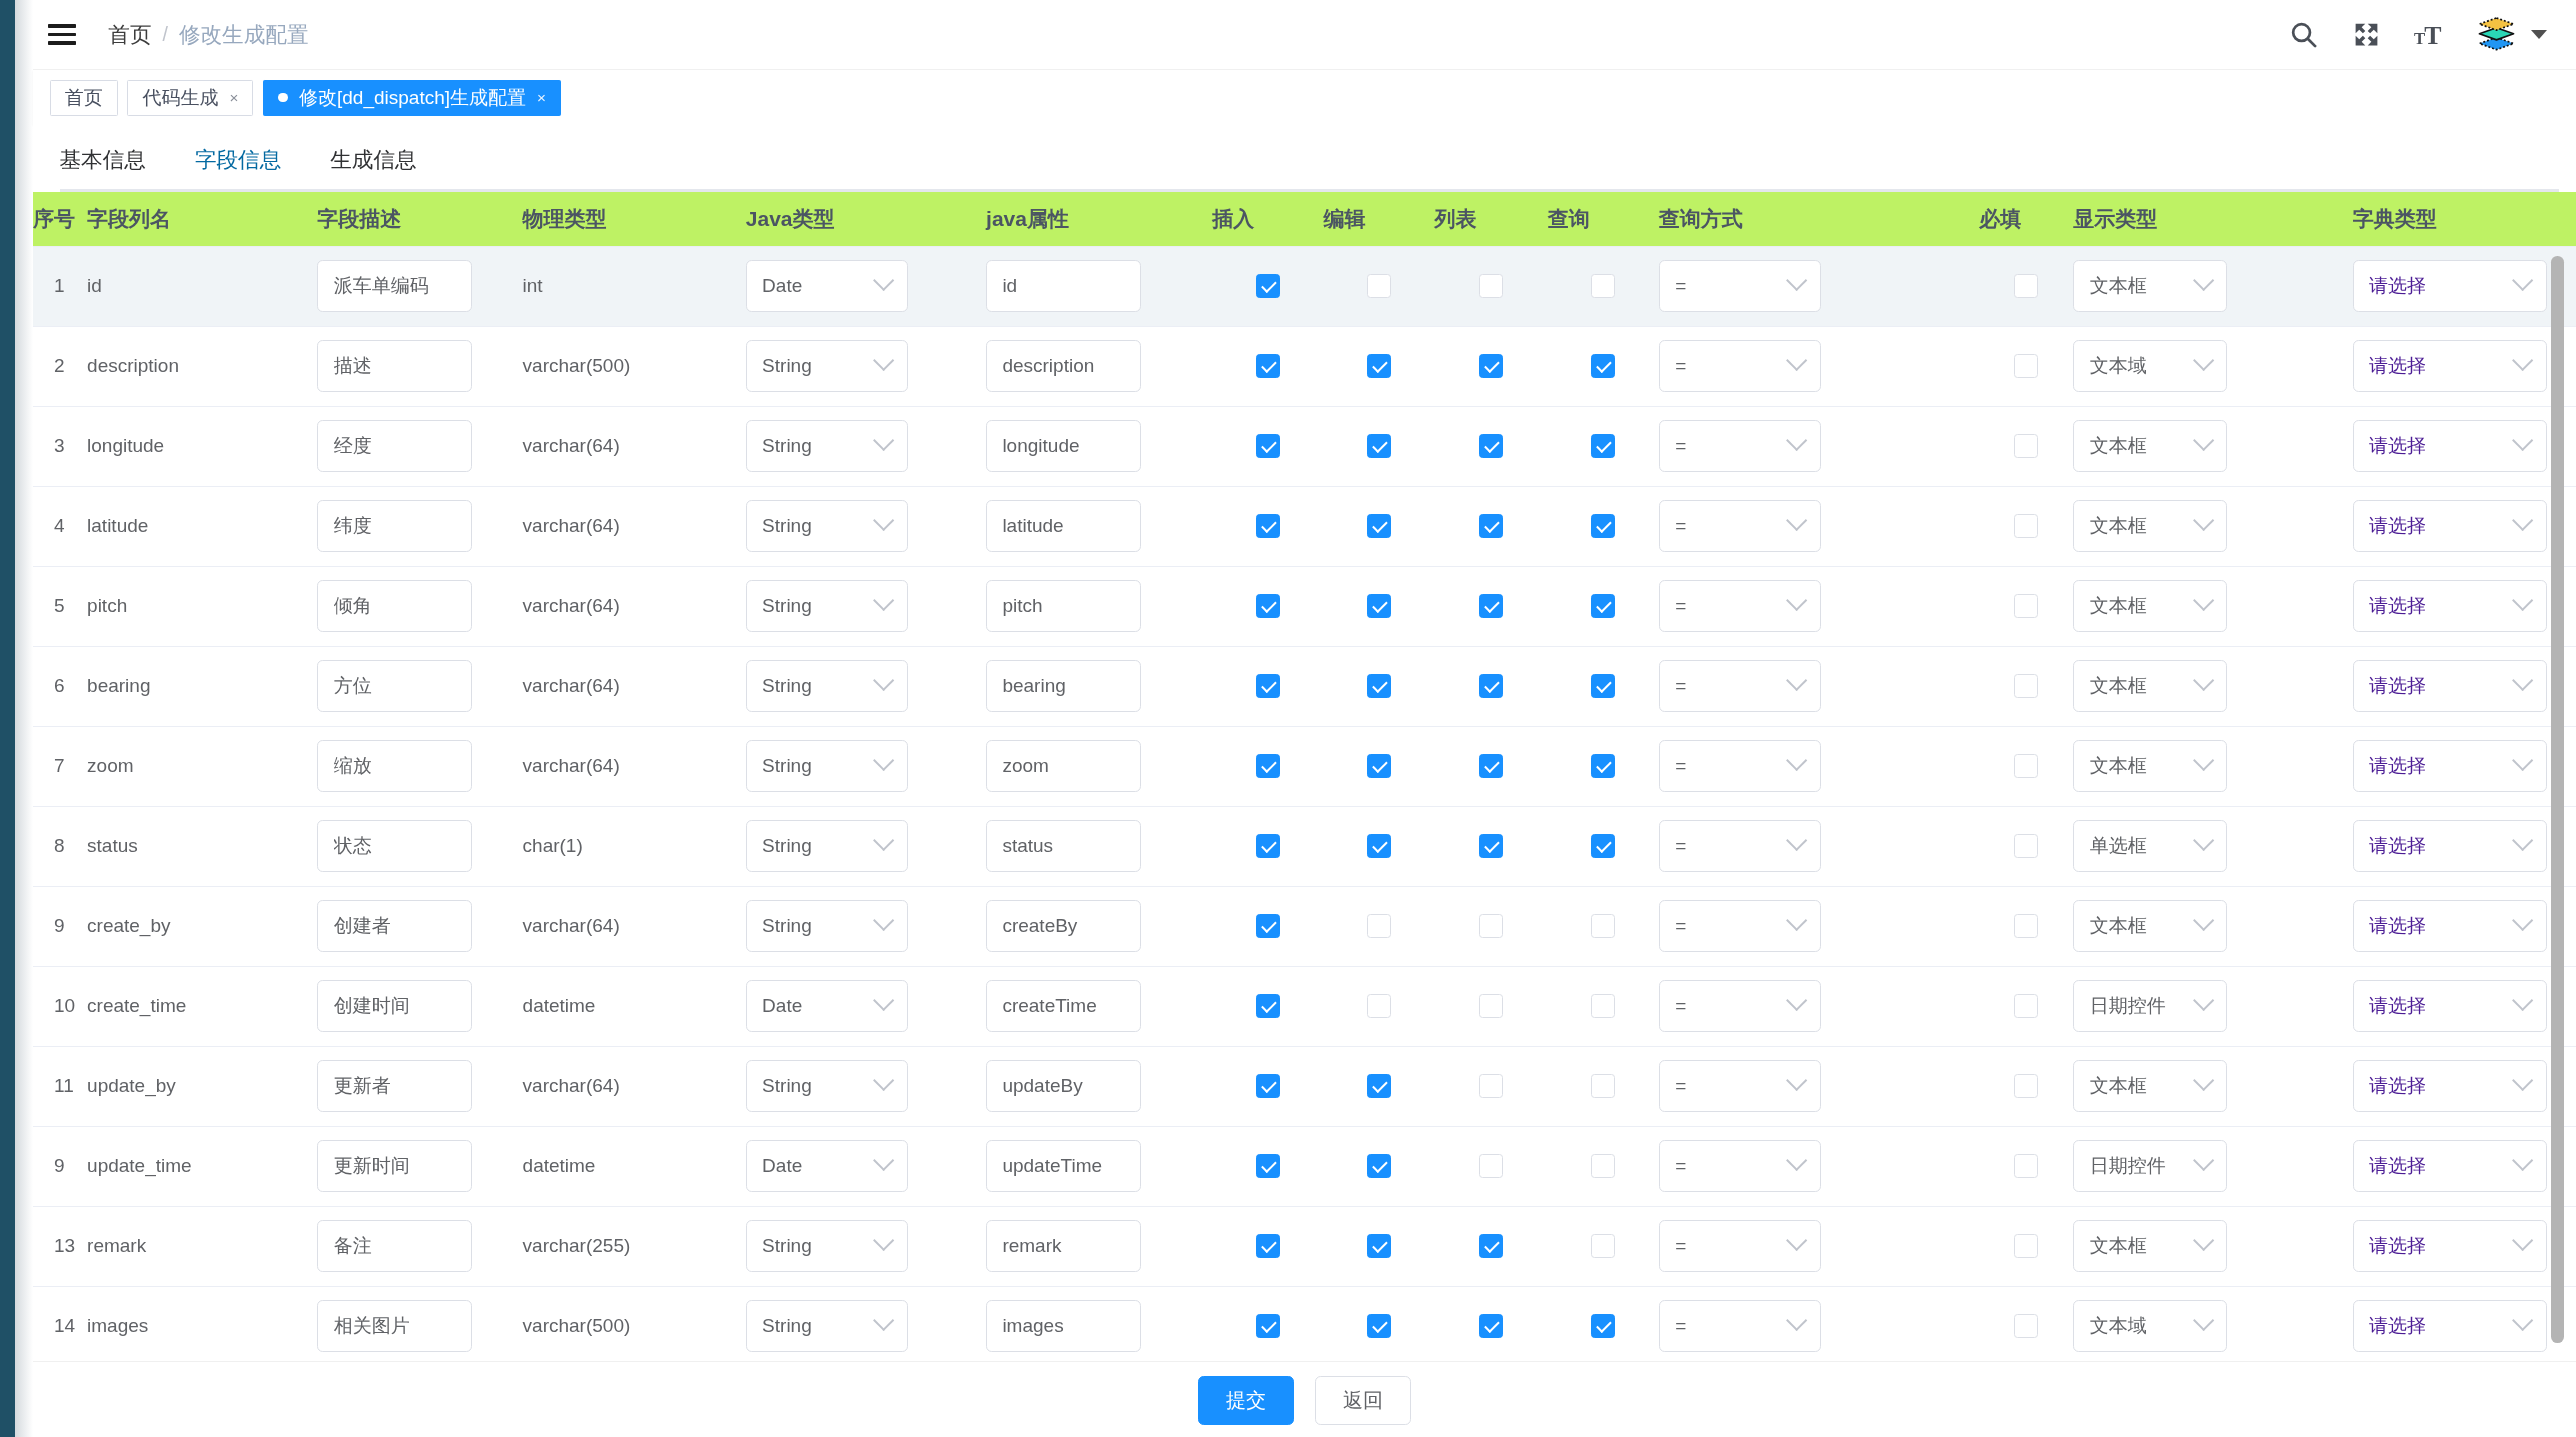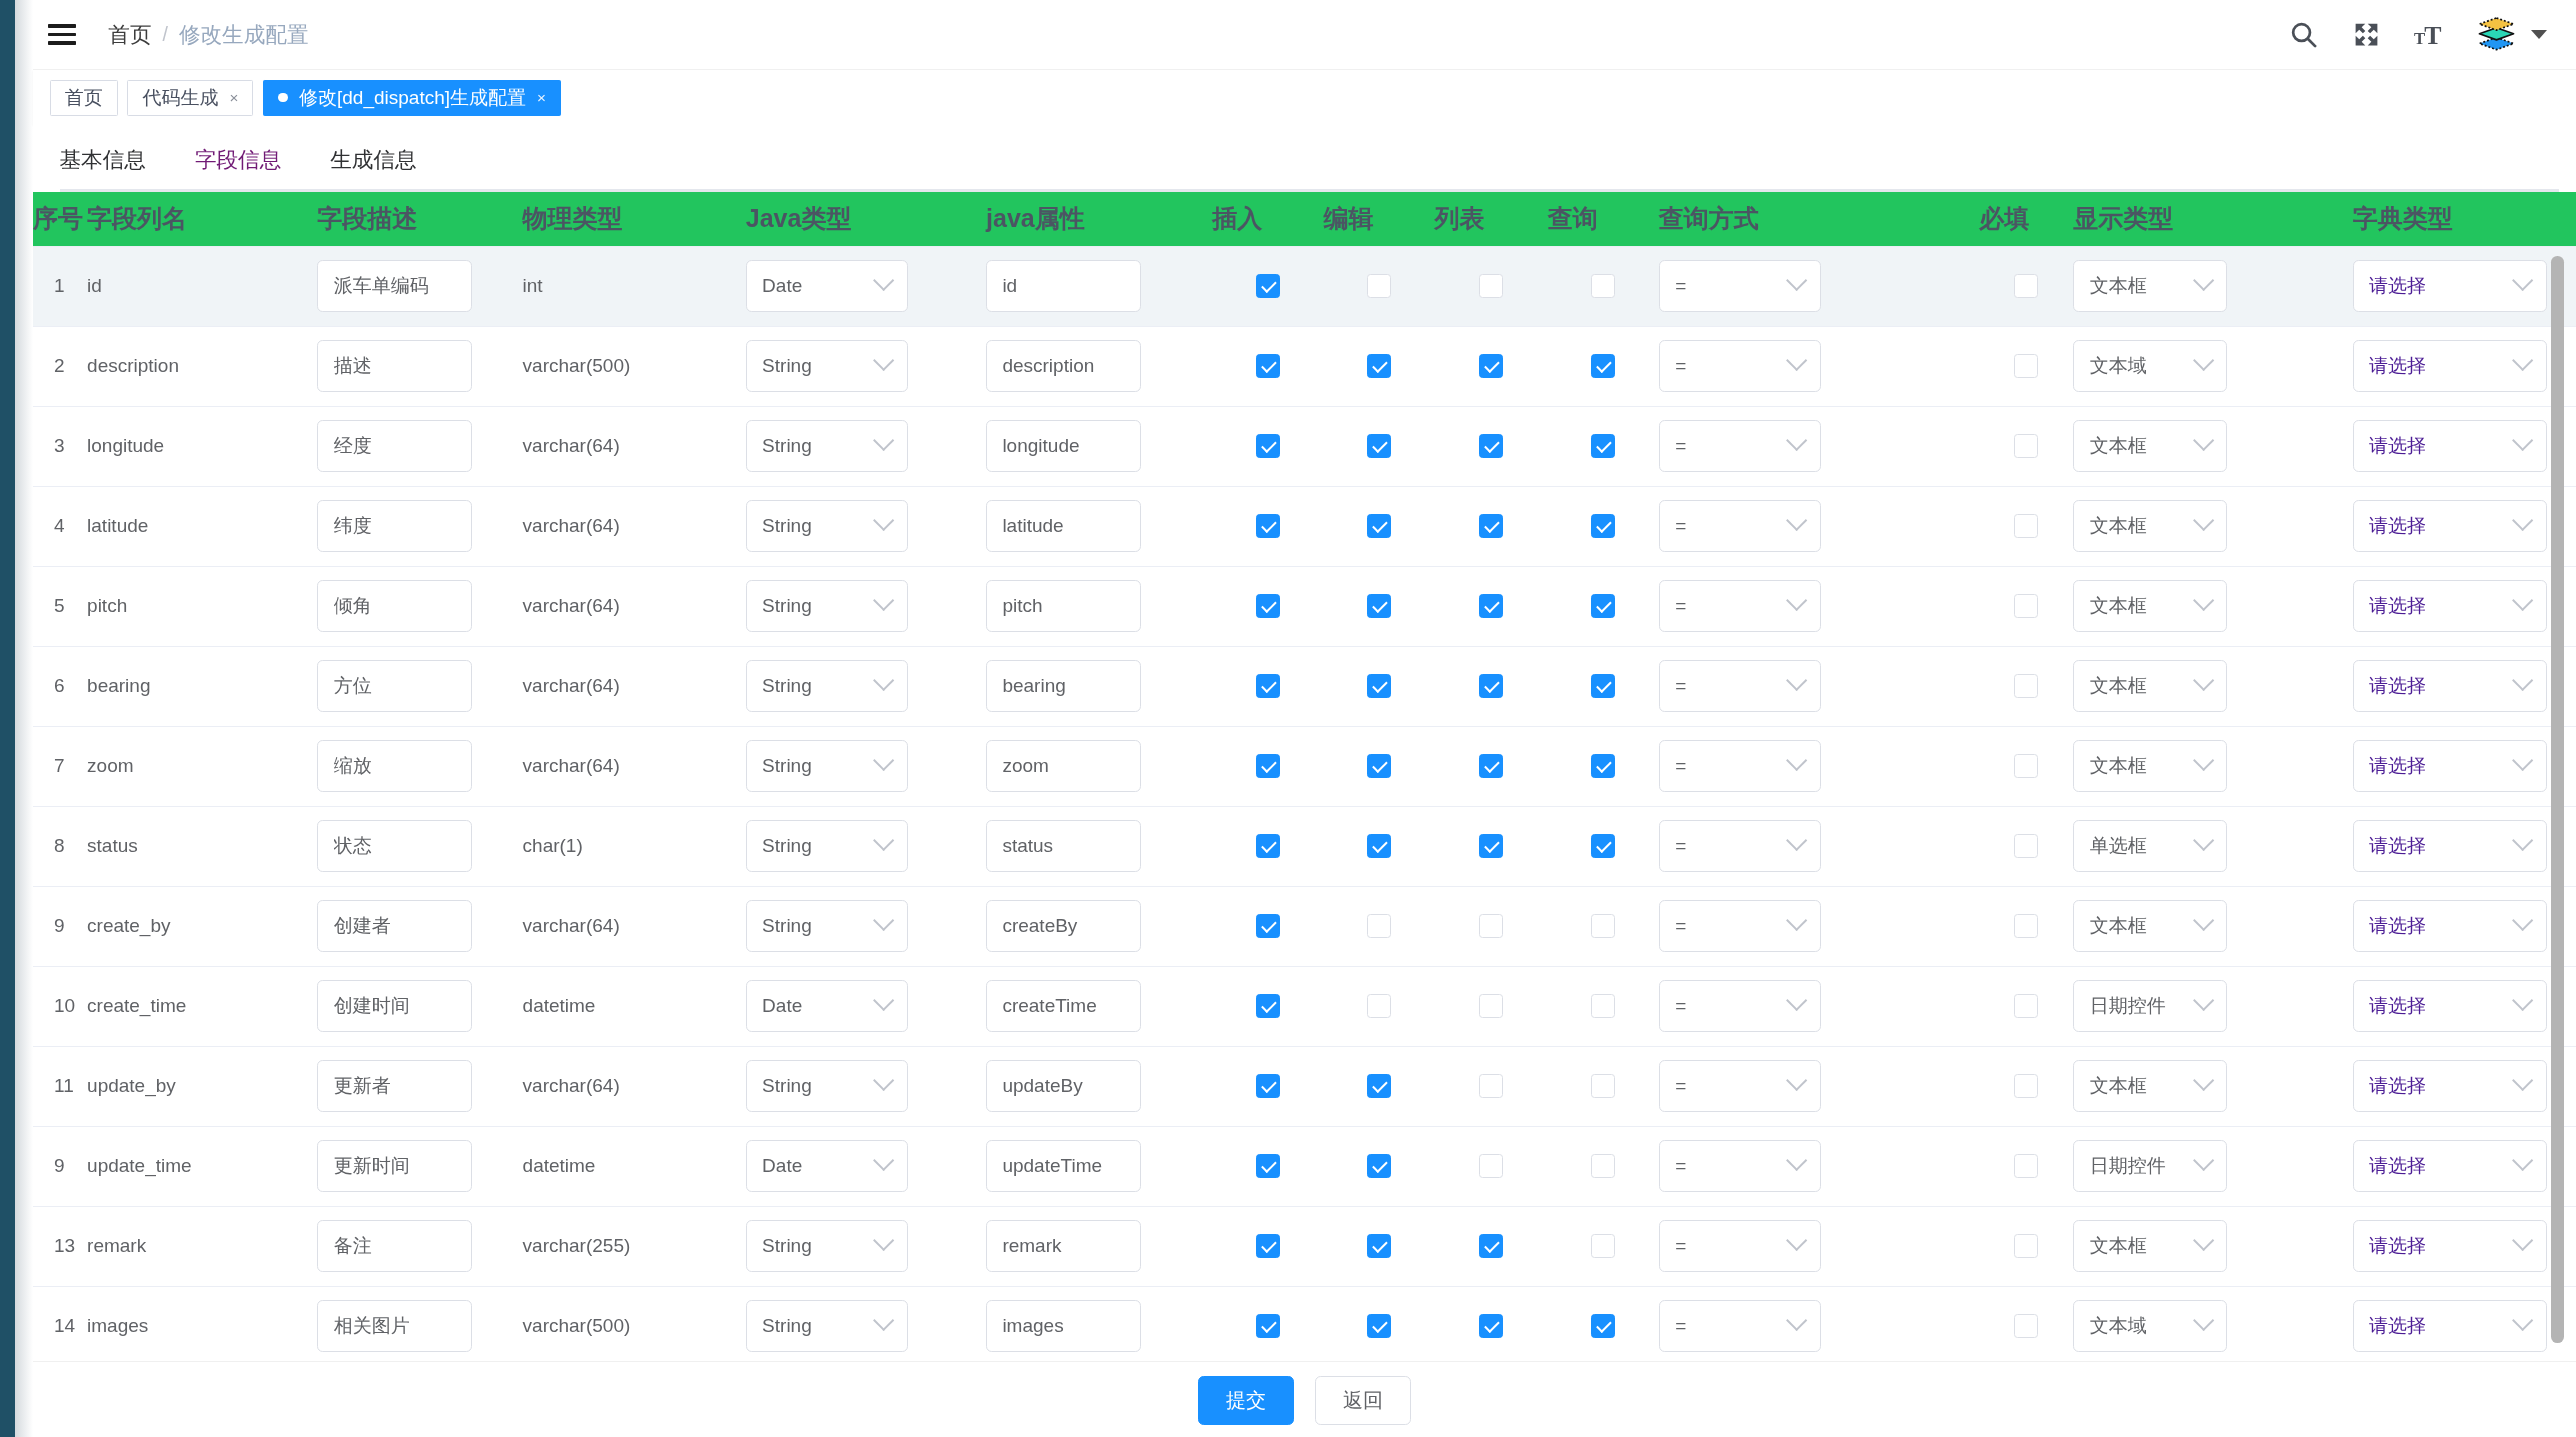--- a/index.html
+++ b/index.html
@@ -77,39 +77,39 @@
     background: #ffffff;
   }
   .tabs {
     display: flex; align-items: flex-end; gap: 49px;
     padding-left: 26.5px; height: 67px; position: relative;
   }
   .tab {
     font-size: 21.6px; color: #303133; padding-bottom: 18px; cursor: pointer;
     position: relative;
   }
-  .tab.active { color: #701a75; }
+  .tab.active { color: #0369a1; }
   .tab.active::after {
     content: ''; position: absolute; left: 0; right: 0; bottom: -1.4px;
     height: 4.2px; background: #1890ff;
   }
   .tabs::after {
     content: ''; position: absolute; left: 26.5px; right: 16.7px; bottom: 0;
     height: 2.8px; background: #e4e7ed;
   }
 
   
   .table-wrap {
     position: absolute; left: 0; right: 0; top: 67px; bottom: 77px;
     overflow: hidden;
   }
   table.grid { width: 2543px; border-collapse: collapse; table-layout: fixed; }
   table.grid th {
-    font-size: 25px; color: #4b5563; font-weight: bold; text-align: left;
-    height: 54px; padding: 0 0 0 0; background: #22c55e;
+    font-size: 21px; color: #4b5563; font-weight: bold; text-align: left;
+    height: 54px; padding: 0 0 0 0; background: #bef264;
     border-bottom: 1.4px solid #ebeef5; vertical-align: middle;
   }
   table.grid td {
     border-bottom: 1.4px solid #ebeef5; height: 80px; vertical-align: middle;
     font-size: 19px; color: #606266;
   }
   tr.highlight td { background: #f0f4f7; }
 
   .c-seq   { width: 54px;  padding-left: 21px; }
   .c-name  { width: 230px; }

